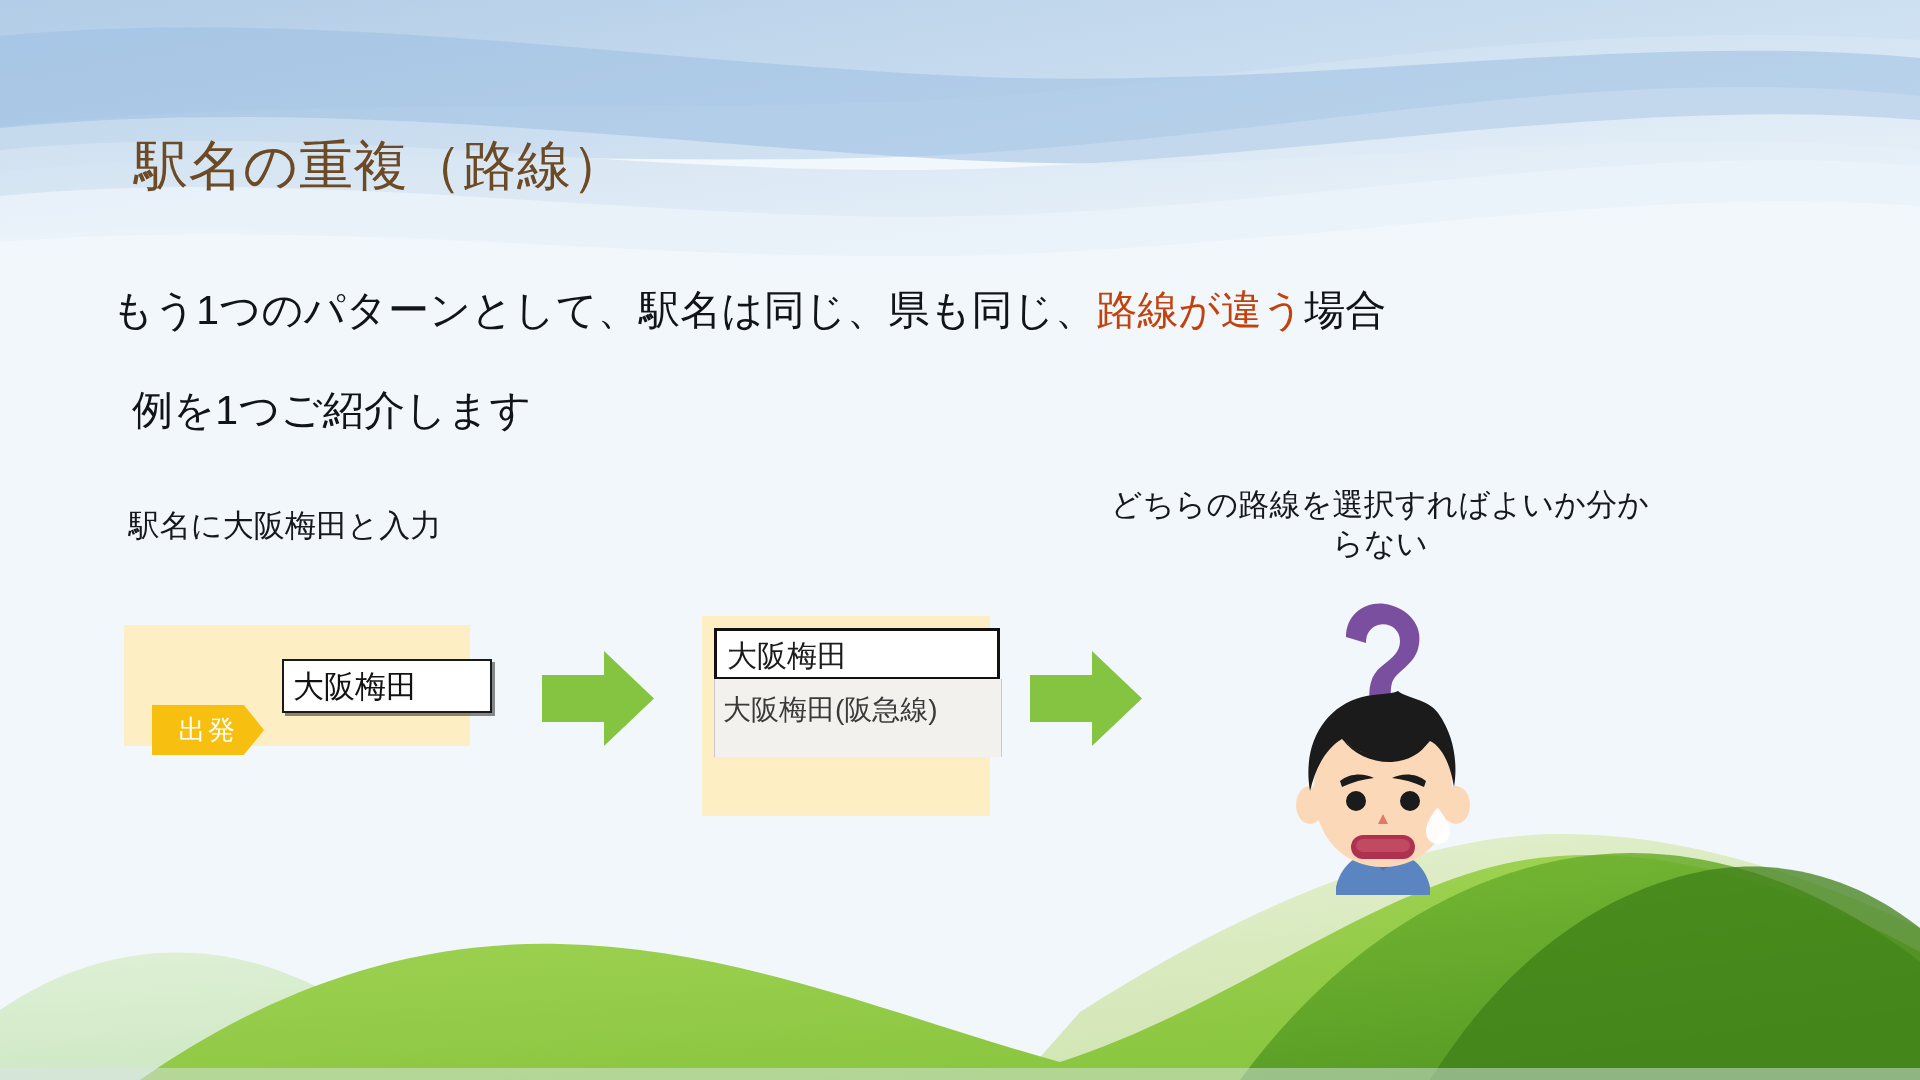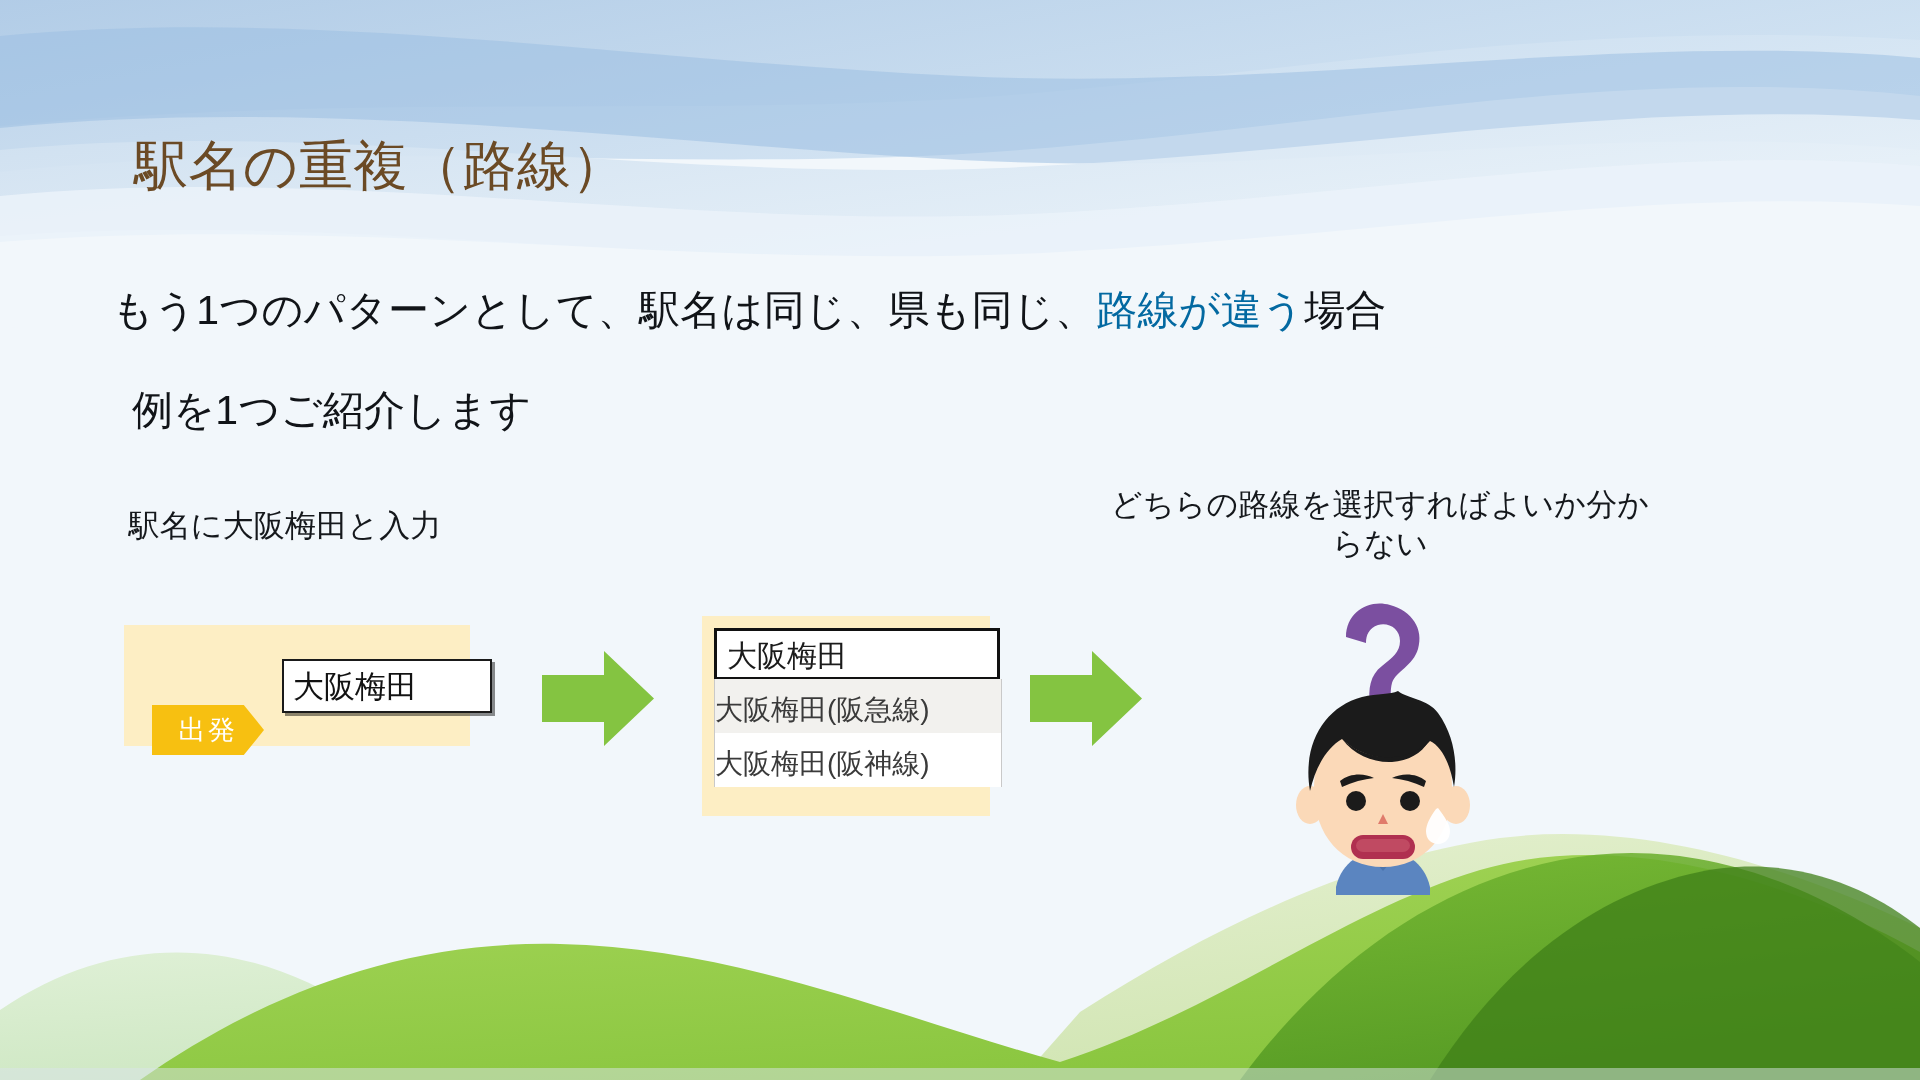--- a/index.html
+++ b/index.html
@@ -53,21 +53,21 @@
     position: absolute;
     left: 112px;
     font-size: 41px;
     line-height: 1.2;
     color: #111418;
     white-space: nowrap;
     letter-spacing: 0.005em;
   }
   #body-line-1 { top: 286px; }
   #body-line-2 { top: 386px; margin-left: 20px; }
-  .em-red { color: #0369a1; }
+  .em-red { color: #c2410c; }
 
   
   #flow {
     position: absolute;
     left: 0;
     top: 485px;
     width: 1920px;
     height: 420px;
   }
 
@@ -181,23 +181,23 @@
   }
   #suggest-list {
     position: absolute;
     left: 12px;
     top: 63px;
     width: 286px;
     border-left: 1px solid #c9c9c9;
     border-right: 1px solid #c9c9c9;
   }
   .suggest-item {
-    height: 54px;
+    height: 78px;
     line-height: 62px;
-    padding-left: 0;
+    padding-left: 8px;
     font-size: 28px;
     color: #3a3a3a;
     white-space: nowrap;
     box-sizing: border-box;
   }
   .suggest-item.alt-a { background: #f2f1ee; }
   .suggest-item.alt-b { background: #ffffff; }
 
   
   #step-person {
@@ -290,21 +290,20 @@
       </svg>
     </div>
 
 
     <div id="step-suggest-shot">
       <div id="suggest-field">
         <span id="suggest-field-value">大阪梅田</span>
       </div>
       <div id="suggest-list">
         <div class="suggest-item alt-a">大阪梅田(阪急線)</div>
-        <div class="suggest-item alt-b">大阪梅田(阪神線)</div>
       </div>
     </div>
 
     <div id="arrow-2" class="flow-arrow">
       <svg viewBox="0 0 112 95" xmlns="http://www.w3.org/2000/svg">
         <polygon points="0,24 62,24 62,0 112,47.5 62,95 62,71 0,71" fill="#84c441"></polygon>
       </svg>
     </div>
 
     <div id="caption-confused" class="flow-caption">どちらの路線を選択すればよいか分からない</div>

